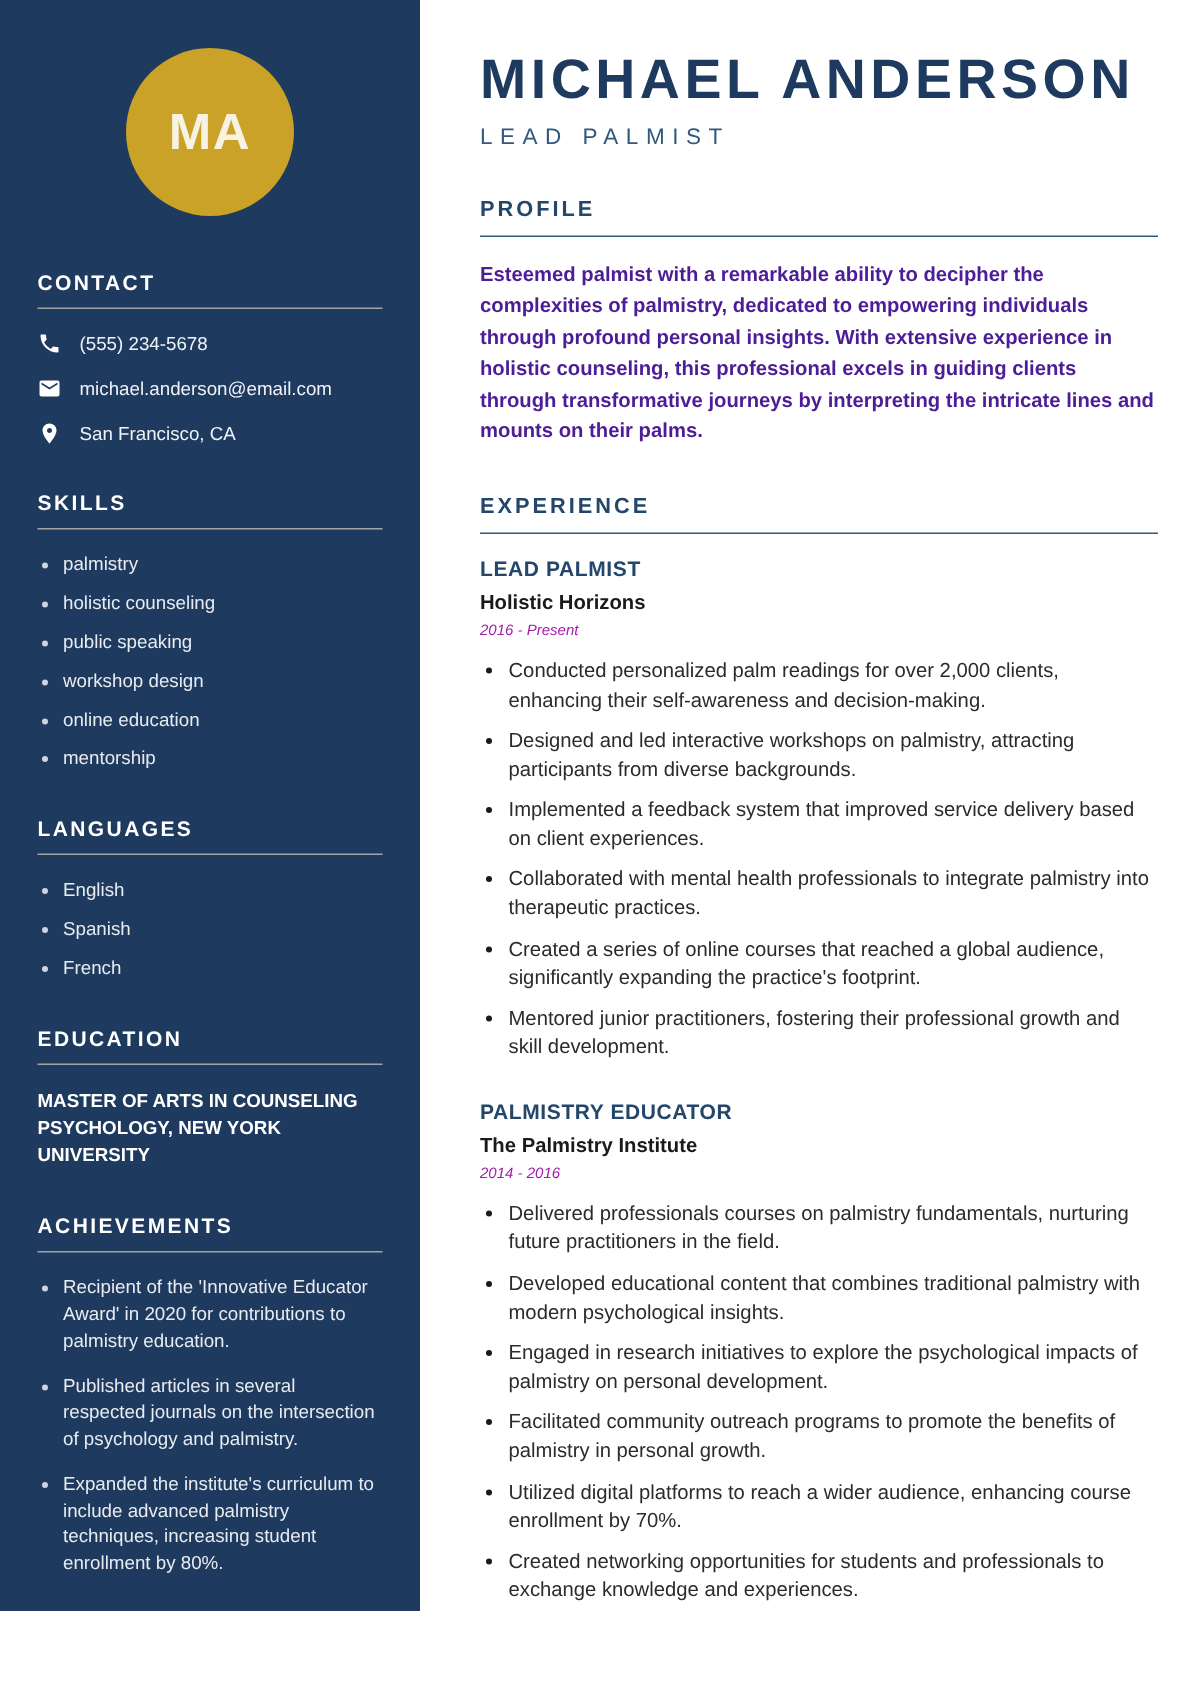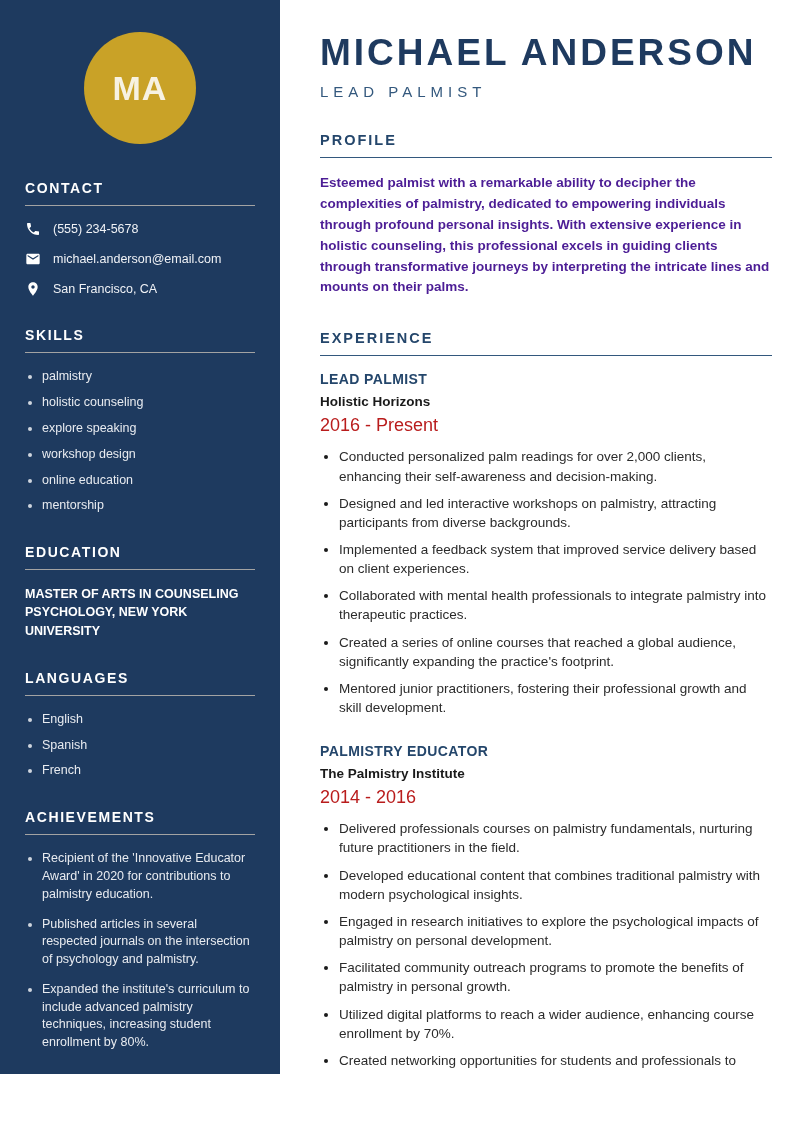--- a/index.html
+++ b/index.html
@@ -134,22 +134,23 @@
     letter-spacing: 0.4px;
     margin-bottom: 7px;
   }
   .job-company {
     font-size: 13.5px;
     font-weight: bold;
     color: #1a1a1a;
     margin-bottom: 6px;
   }
   .job-dates {
-    font-size: 18px;
-    color: #b91c1c;
+    font-size: 10px;
+    font-style: italic;
+    color: #a21caf;
     margin-bottom: 11px;
   }
   .job-bullets {
     list-style: disc;
     padding-left: 19px;
   }
   .job-bullets li {
     font-size: 13.5px;
     line-height: 1.42;
     color: #2b2b2b;
@@ -197,45 +198,45 @@
     </section>
 
     <section class="side-section">
       <h2>SKILLS</h2>
       <ul class="side-list">
 
           <li>palmistry</li>
 
           <li>holistic counseling</li>
 
-          <li>explore speaking</li>
+          <li>public speaking</li>
 
           <li>workshop design</li>
 
           <li>online education</li>
 
           <li>mentorship</li>
         </ul>
     </section>
 
     <section class="side-section">
+      <h2>LANGUAGES</h2>
+      <ul class="side-list">
+
+          <li>English</li>
+
+          <li>Spanish</li>
+
+          <li>French</li>
+        </ul>
+    </section>
+
+    <section class="side-section">
       <h2>EDUCATION</h2>
       <p class="degree">MASTER OF ARTS IN COUNSELING PSYCHOLOGY, NEW YORK UNIVERSITY</p>
-    </section>
-
-    <section class="side-section">
-      <h2>LANGUAGES</h2>
-      <ul class="side-list">
-
-          <li>English</li>
-
-          <li>Spanish</li>
-
-          <li>French</li>
-        </ul>
     </section>
 
     <section class="side-section">
       <h2>ACHIEVEMENTS</h2>
       <ul class="achv-list">
 
           <li>Recipient of the 'Innovative Educator Award' in 2020 for contributions to palmistry education.</li>
 
           <li>Published articles in several respected journals on the intersection of psychology and palmistry.</li>
 

